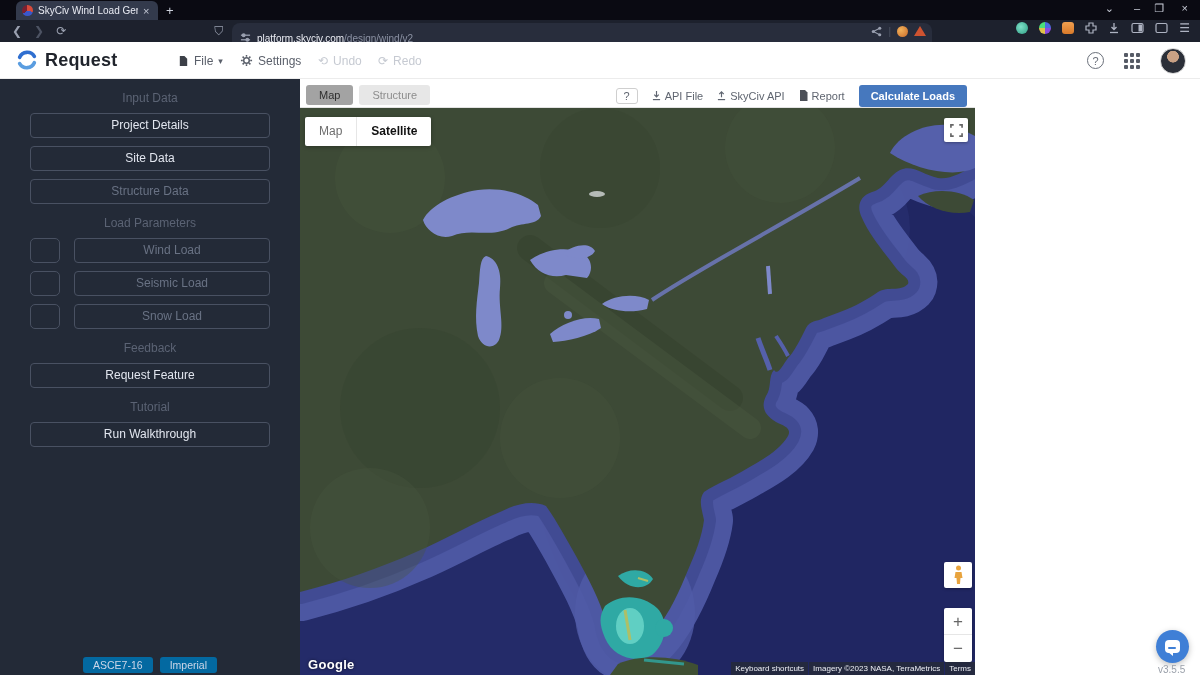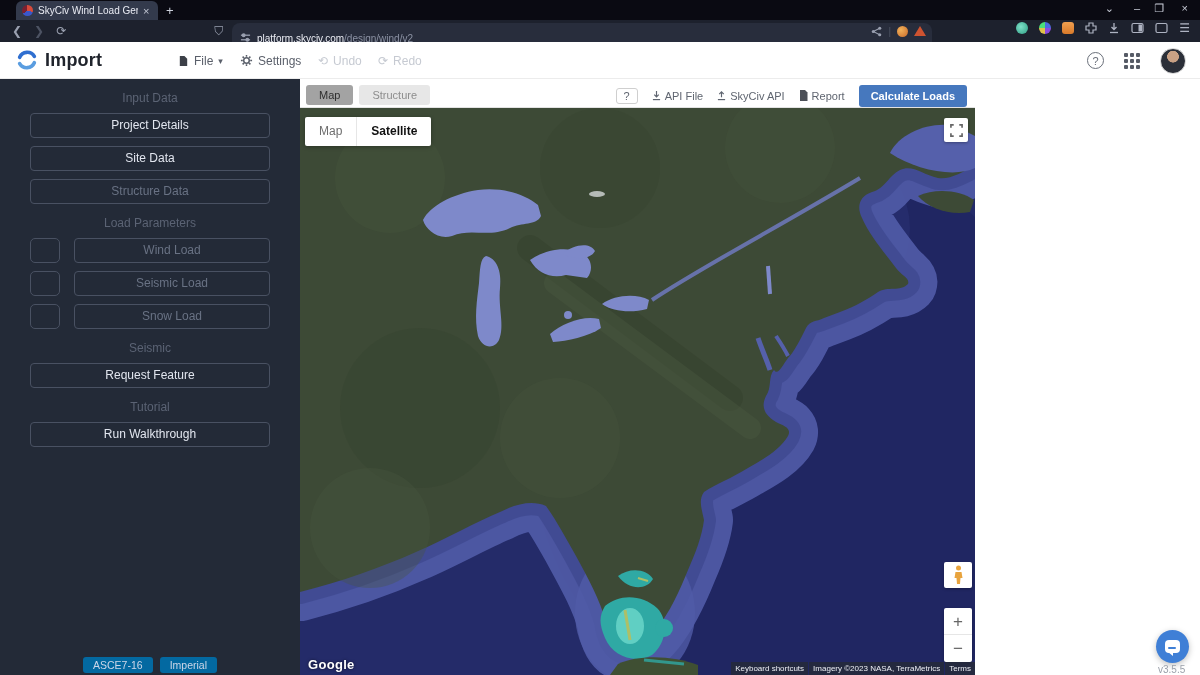--- a/index.html
+++ b/index.html
@@ -151,21 +151,21 @@
     </svg>
   <span class="tico">☰</span>
 </div>
 
 <div id="appheader">
   <div id="brand">
     <svg width="22" height="22" viewBox="0 0 24 24">
       <path d="M20 8 A9 9 0 0 0 4 9" fill="none" stroke="#2f6fd0" stroke-width="4" stroke-linecap="round"></path>
       <path d="M4 16 A9 9 0 0 0 20 15" fill="none" stroke="#5a9de0" stroke-width="4" stroke-linecap="round"></path>
     </svg>
-    <span class="name">Import</span>
+    <span class="name">Request</span>
   </div>
   <div class="hmenu" style="left:178px;">
     <svg width="11" height="12" viewBox="0 0 11 13">
         <path d="M1.5 1h5l3 3v8h-8z" fill="#3c4048"></path>
       </svg>
     <span>File</span>
     <span style="font-size:9px;">▾</span>
   </div>
   <div class="hmenu" style="left:240px;">
     <svg width="13" height="13" viewBox="0 0 14 14">
@@ -214,21 +214,21 @@
   </div>
   <div class="lprow">
     <span class="chk"></span>
     <button class="sbtn dim">Seismic Load</button>
   </div>
   <div class="lprow">
     <span class="chk"></span>
     <button class="sbtn dim">Snow Load</button>
   </div>
 
-  <div class="seclabel">Seismic</div>
+  <div class="seclabel">Feedback</div>
   <button class="sbtn">Request Feature</button>
 
   <div class="seclabel">Tutorial</div>
   <button class="sbtn">Run Walkthrough</button>
 
   <div id="sbfooter">
     <span class="chip">ASCE7-16</span>
     <span class="chip">Imperial</span>
   </div>
 </div>

